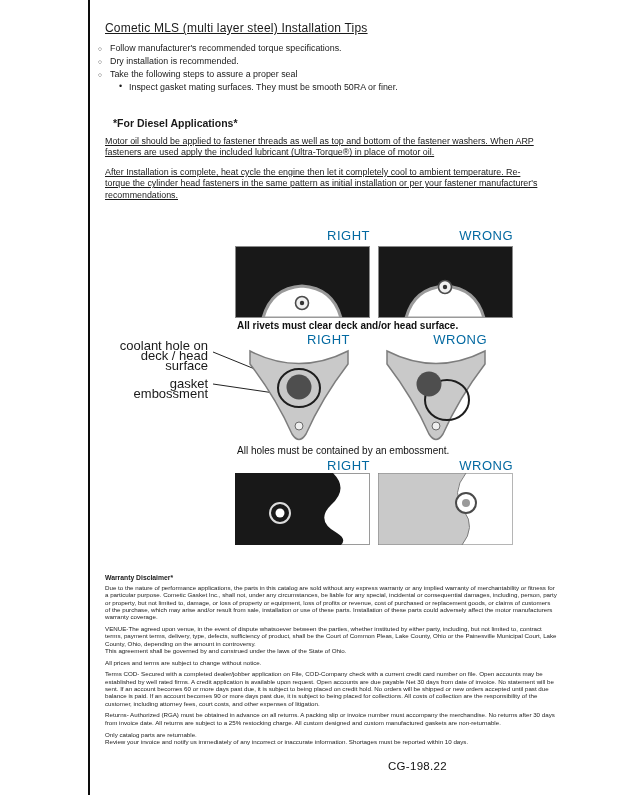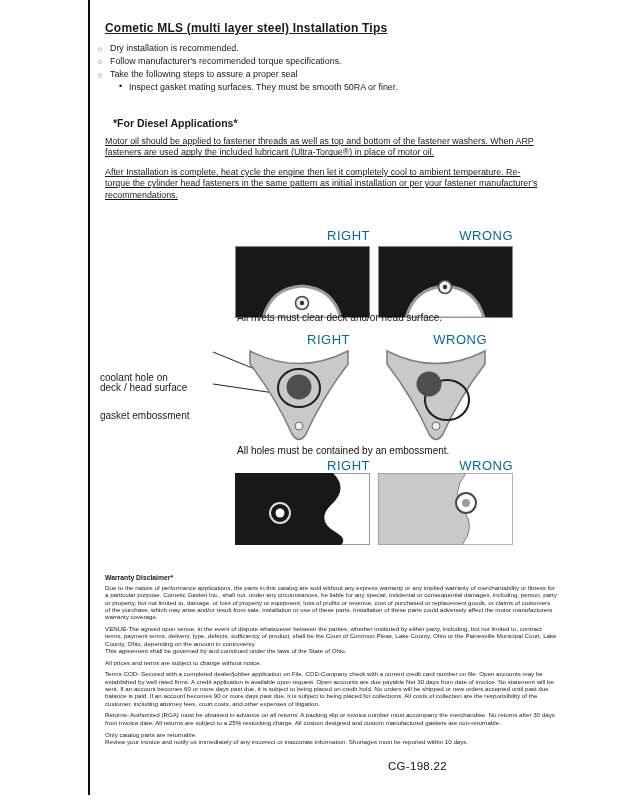--- a/index.html
+++ b/index.html
@@ -3,54 +3,54 @@
 <meta charset="utf-8">
 <style>
   html,body{margin:0;padding:0;background:#fff;}
   .page{
     position:relative;width:618px;height:800px;background:#ffffff;
     font-family:"Liberation Sans", sans-serif;color:#1a1a1a;overflow:hidden;
   }
   .vrule{position:absolute;left:88px;top:0;width:2px;height:795px;background:#0d0d0d;}
   .title{
     position:absolute;left:105px;top:21px;margin:0;
-    font-size:12px;font-weight:bold;text-decoration:underline;letter-spacing:.2px;
+    font-size:12px;font-weight:normal;text-decoration:underline;letter-spacing:.2px;
   }
   .tips{position:absolute;left:100px;top:44px;width:470px;}
   .bullet{position:relative;padding-left:10px;margin-bottom:3.5px;font-size:8.9px;line-height:9.6px;}
   .bullet::before{content:"○";position:absolute;left:-2px;top:0;font-size:6.5px;}
   .bullet.sub{margin-left:19px;}
   .bullet.sub::before{content:"•";font-size:9px;top:-1px;left:0;}
   .diesel{position:absolute;left:105px;top:117px;width:438px;}
   .diesel h2{margin:0 0 7px 8px;font-size:10.5px;font-weight:bold;}
   .diesel p{margin:0 0 8px 0;font-size:8.9px;line-height:11.4px;width:435px;text-decoration:underline;}
   .rw{position:absolute;font-size:13px;letter-spacing:.5px;text-align:right;color:#0369a1;}
   .fig{position:absolute;}
   .cap{position:absolute;font-size:10px;line-height:12px;color:#111;}
-  .ptr-label{position:absolute;font-size:10px;line-height:10px;width:108px;left:100px;margin-top:32px;}
+  .ptr-label{position:absolute;font-size:13px;line-height:10px;text-align:right;width:108px;left:100px;}
   .ptr-label span{display:block;}
   .overlay{position:absolute;pointer-events:none;}
   .legal{position:absolute;left:105px;top:574px;width:452px;}
   .legal h3{margin:0 0 3px 0;font-size:6.8px;font-weight:bold;}
   .legal p{margin:0 0 4.5px 0;font-size:6.2px;line-height:7.3px;color:#222;}
   .legal p.tight{margin-bottom:0;}
   .footer{position:absolute;left:388px;top:760px;font-size:11.5px;letter-spacing:.3px;color:#111;}
 </style>
 </head>
 <body>
 
 <div class="page">
 
   <div class="vrule"></div>
 
   <h1 class="title">Cometic MLS (multi layer steel) Installation Tips</h1>
 
   <div class="tips">
+    <div class="bullet">Follow manufacturer's recommended torque specifications.</div>
     <div class="bullet">Dry installation is recommended.</div>
-    <div class="bullet">Follow manufacturer's recommended torque specifications.</div>
     <div class="bullet">Take the following steps to assure a proper seal</div>
     <div class="bullet sub">Inspect gasket mating surfaces.  They must be smooth 50RA or finer.</div>
   </div>
 
   <div class="diesel">
     <h2>*For Diesel Applications*</h2>
     <p>Motor oil should be applied to fastener threads as well as top and bottom of the fastener washers. When ARP fasteners are used apply the included lubricant (Ultra-Torque®) in place of motor oil.</p>
     <p>After Installation is complete, heat cycle the engine then let it completely cool to ambient temperature. Re-torque the cylinder head fasteners in the same pattern as initial installation or per your fastener manufacturer's recommendations.</p>
   </div>
 
@@ -66,21 +66,21 @@
     </svg>
   </div>
   <div class="fig" style="left:378px;top:246px;">
     <svg width="135" height="72" viewBox="0 0 135 72">
       <rect x="0.5" y="0.5" width="134" height="71" fill="#181818" stroke="#8a8a8a"></rect>
       <path d="M28,72 Q36,42 67,40 Q98,42 106,72 Z" fill="#ffffff" stroke="#9a9a9a" stroke-width="3"></path>
       <circle cx="67" cy="41" r="6.5" fill="#f0f0f0" stroke="#4a4a4a" stroke-width="1.6"></circle>
       <circle cx="67" cy="41" r="2.2" fill="#333"></circle>
     </svg>
   </div>
-  <div class="cap" style="left:237px;top:312px;">All rivets must clear deck and/or head surface.</div>
+  <div class="cap" style="left:237px;top:320px;font-weight:bold;">All rivets must clear deck and/or head surface.</div>
 
   <div class="rw" style="left:248px;top:332px;width:102px;">RIGHT</div>
   <div class="rw" style="left:385px;top:332px;width:102px;">WRONG</div>
 
   <div class="ptr-label" style="top:341px;">
     <span>coolant hole on</span>
     <span>deck / head surface</span>
   </div>
   <div class="ptr-label" style="top:379px;">gasket embossment</div>
 

